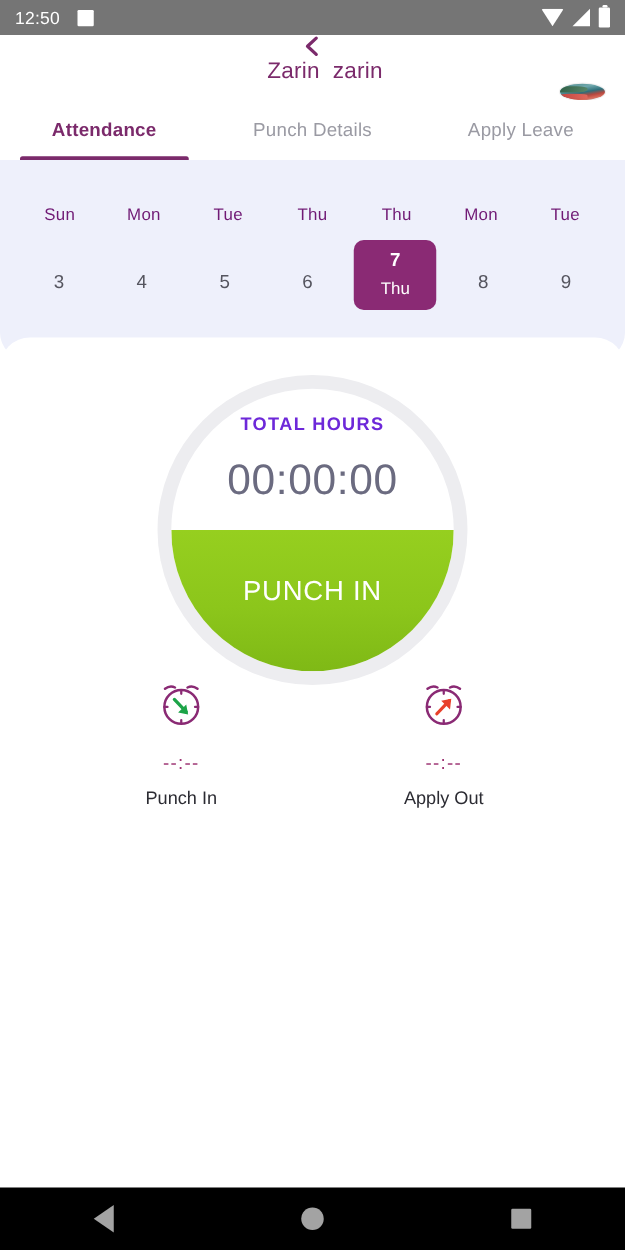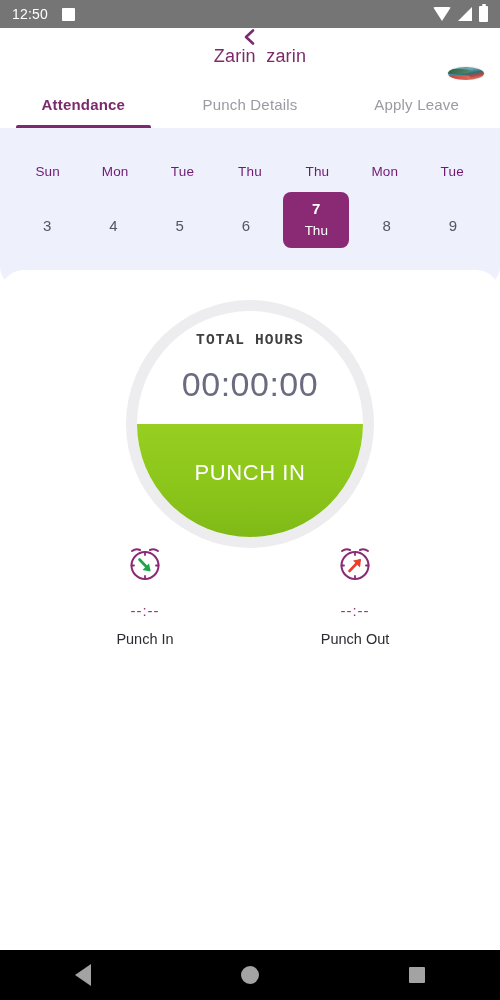--- a/index.html
+++ b/index.html
@@ -139,21 +139,21 @@
   .disc {
     position:absolute; inset:11px; border-radius:50%;
     background:#ffffff; overflow:hidden;
   }
   .disc-top {
     position:absolute; top:0; left:0; right:0; height:50%;
     display:flex; flex-direction:column; align-items:center;
     justify-content:center; gap:6px;
   }
   .total-hours-label {
-    font-size:14.5px; font-weight:700; color:#404040; letter-spacing:1.1px;font-family:Liberation Mono, monospace;
+    font-size:14.5px; font-weight:700; color:#6d28d9; letter-spacing:1.1px;
   }
   .total-hours-value {
     font-size:34px; color:#6b6b80; letter-spacing:.5px; font-weight:400;
     margin-top:11px;
   }
   .punch-half {
     position:absolute; bottom:0; left:0; right:0; height:50%;
     background:linear-gradient(180deg,#96cf1f 0%,#8cc61b 55%,#7fb916 100%);
     display:flex; align-items:center; justify-content:center;
     cursor:pointer;
@@ -314,21 +314,21 @@
           <path d="M37 11 Q33 8 29 10" fill="none" stroke="#8A2A74" stroke-width="2" stroke-linecap="round"></path>
           <line x1="24" y1="12.5" x2="24" y2="15" stroke="#8A2A74" stroke-width="1.8" stroke-linecap="round"></line>
           <line x1="24" y1="36" x2="24" y2="38.5" stroke="#8A2A74" stroke-width="1.8" stroke-linecap="round"></line>
           <line x1="10.5" y1="25.5" x2="13" y2="25.5" stroke="#8A2A74" stroke-width="1.8" stroke-linecap="round"></line>
           <line x1="35" y1="25.5" x2="37.5" y2="25.5" stroke="#8A2A74" stroke-width="1.8" stroke-linecap="round"></line>
           <line x1="18.5" y1="31" x2="28.5" y2="20.5" stroke="#E8402A" stroke-width="2.6" stroke-linecap="round"></line>
           <polygon points="30,19 29,27.5 22,20.5" fill="#E8402A"></polygon>
         </svg>
       </span>
       <span class="punch-time">--:--</span>
-      <span class="punch-label">Punch Out</span>
+      <span class="punch-label">Apply Out</span>
     </div>
 
   </div>
 
   <div class="navbar">
     <div class="nav-btn">
         <span class="nav-back"></span>
       </div>
     <div class="nav-btn">
         <span class="nav-home"></span>

